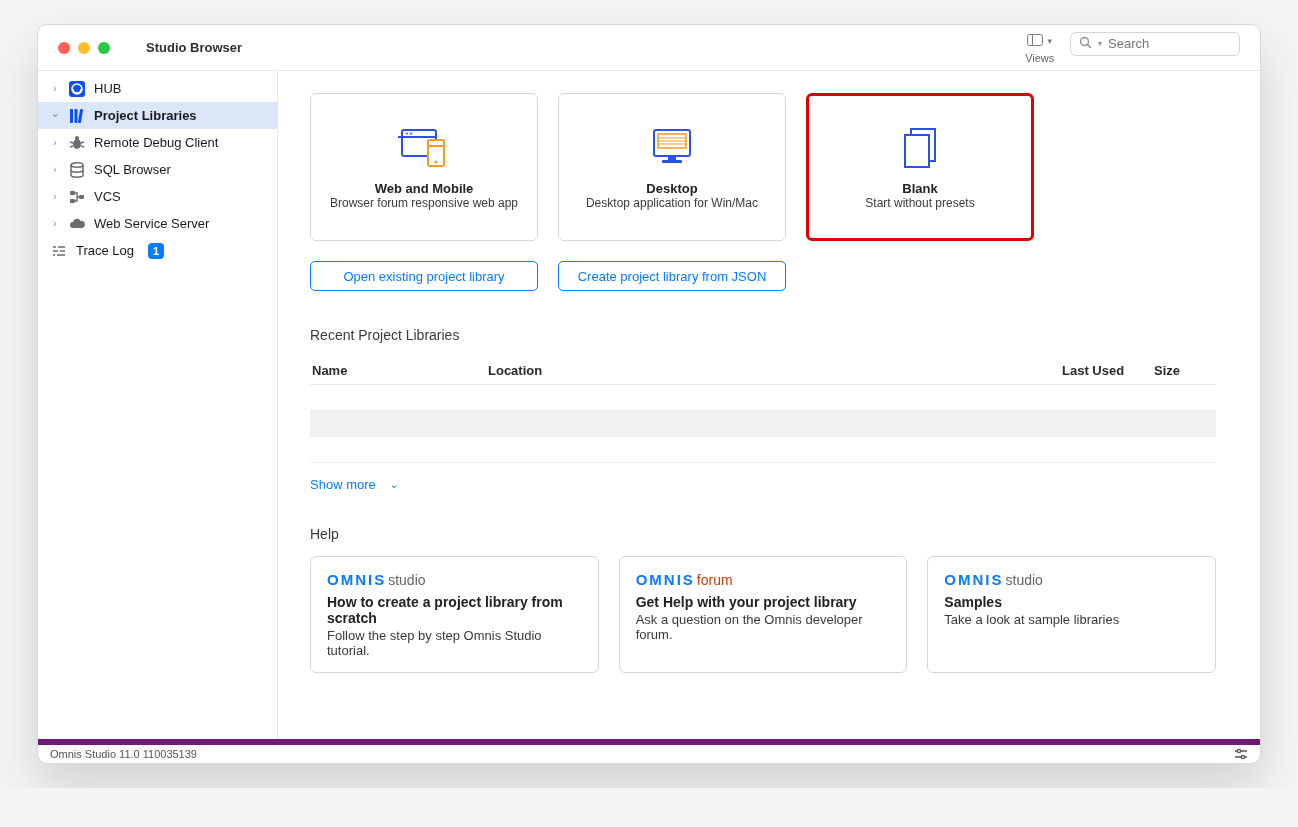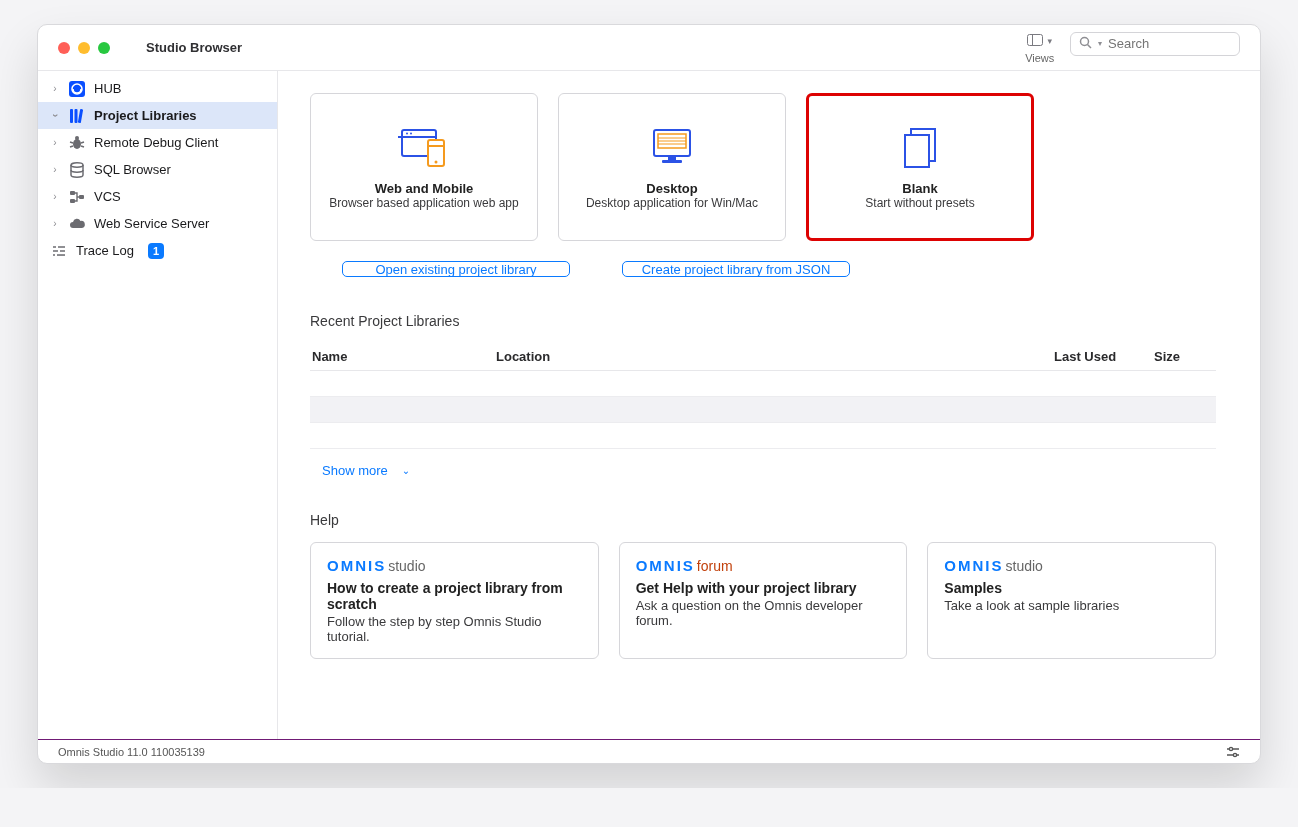--- a/index.html
+++ b/index.html
@@ -76,50 +76,50 @@
   border: 1px solid #d6d6da; border-radius: 6px;
   display: flex; flex-direction: column; align-items: center; justify-content: center;
   text-align: center; padding: 10px;
 }
 .card.highlight { border: 3px solid #dd0202; }
 .card-icon { height: 46px; display:flex; align-items:center; justify-content:center; margin-bottom: 10px; }
 .card-title { font-weight: 600; font-size: 13px; }
 .card-sub { font-size: 12px; color: #3a3a3c; }
 .link-buttons { display: flex; gap: 20px; margin-bottom: 36px; }
 .link-btn {
-  width: 228px; height: 16px;
+  width: 228px; height: 30px;
   border: 1px solid #0a7aff; border-radius: 5px;
   color: #0a7aff; background: #fff;
   display: flex; align-items: center; justify-content: center;
-  font-size: 13px; cursor: pointer; margin-left: 32px;
+  font-size: 13px; cursor: pointer;
 }
 .table { margin-bottom: 14px; }
-.table-head { display: flex; gap: 20px; padding: 6px 2px; font-weight: 600; color:#2a2a2c; border-bottom: 1px solid #e7e7ea;}
+.table-head { display: flex; gap: 12px; padding: 6px 2px; font-weight: 600; color:#2a2a2c; border-bottom: 1px solid #e7e7ea;}
 .th-name { width: 156px; }
 .th-loc { flex: 1; padding-left: 8px; }
 .th-used { width: 80px; }
 .th-size { width: 60px; }
 .table-row { height: 26px; border-bottom: 1px solid #ececef; }
 .table-row.alt { background: #f2f2f5; }
-.show-more { color: #0a7aff; display: inline-flex; align-items: center; gap: 14px; font-size: 13px; margin-bottom: 34px; cursor: pointer; margin-left: 12px; }
+.show-more { color: #0a7aff; display: inline-flex; align-items: center; gap: 14px; font-size: 13px; margin-bottom: 34px; cursor: pointer; }
 .help-cards { display: flex; gap: 20px; }
 .help-card {
   flex: 1; border: 1px solid #d6d6da; border-radius: 6px;
   padding: 14px 16px;
 }
 .brand { display: flex; align-items: center; gap: 0; margin-bottom: 6px; }
 .brand .o { color:#0a7aff; font-weight:700; letter-spacing:2px; font-size: 15px; }
 .brand .sub { color:#666; font-size: 14px; margin-left:2px; }
 .brand .sub.orange { color:#c2410c; }
 .help-title { font-weight: 700; font-size: 14px; margin-bottom: 2px; }
 .help-desc { font-size: 13px; color: #3a3a3c; }
 .statusbar {
-  height: 24px; border-top: 1px solid #701a75;
+  height: 24px; border-top: 6px solid #701a75;
   display:flex; align-items:center; justify-content:space-between;
-  padding: 0 20px; font-size: 11px; color:#555;
+  padding: 0 12px; font-size: 11px; color:#555;
 }
 .sliders-icon svg { display:block; }
 </style>
 </head>
 <body>
 
 <div class="window">
 
   <div class="titlebar">
     <div class="traffic">
@@ -252,21 +252,21 @@
                 <rect x="4" y="4" width="34" height="26" rx="2" fill="none" stroke="#2b52e6" stroke-width="2"></rect>
                 <line x="4" y1="11" x2="38" y2="11" stroke="#2b52e6" stroke-width="2"></line>
                 <circle cx="9" cy="7.5" r="1" fill="#2b52e6"></circle>
                 <circle cx="13" cy="7.5" r="1" fill="#2b52e6"></circle>
                 <rect x="30" y="14" width="16" height="26" rx="2" fill="#fff" stroke="#f59a1e" stroke-width="2"></rect>
                 <line x1="30" y1="20" x2="46" y2="20" stroke="#f59a1e" stroke-width="2"></line>
                 <circle cx="38" cy="36" r="1.5" fill="#f59a1e"></circle>
               </svg>
           </div>
           <div class="card-title">Web and Mobile</div>
-          <div class="card-sub">Browser based application web app</div>
+          <div class="card-sub">Browser forum responsive web app</div>
         </div>
         <div class="card">
           <div class="card-icon">
             <svg width="52" height="44" viewBox="0 0 52 44">
                 <rect x="8" y="4" width="36" height="26" rx="2" fill="none" stroke="#2b52e6" stroke-width="2"></rect>
                 <rect x="12" y="8" width="28" height="14" fill="none" stroke="#f59a1e" stroke-width="1.5"></rect>
                 <line x1="12" y1="12" x2="40" y2="12" stroke="#f59a1e"></line>
                 <line x1="12" y1="15" x2="40" y2="15" stroke="#f59a1e"></line>
                 <line x1="12" y1="18" x2="40" y2="18" stroke="#f59a1e"></line>
                 <rect x="22" y="30" width="8" height="4" fill="#2b52e6"></rect>

